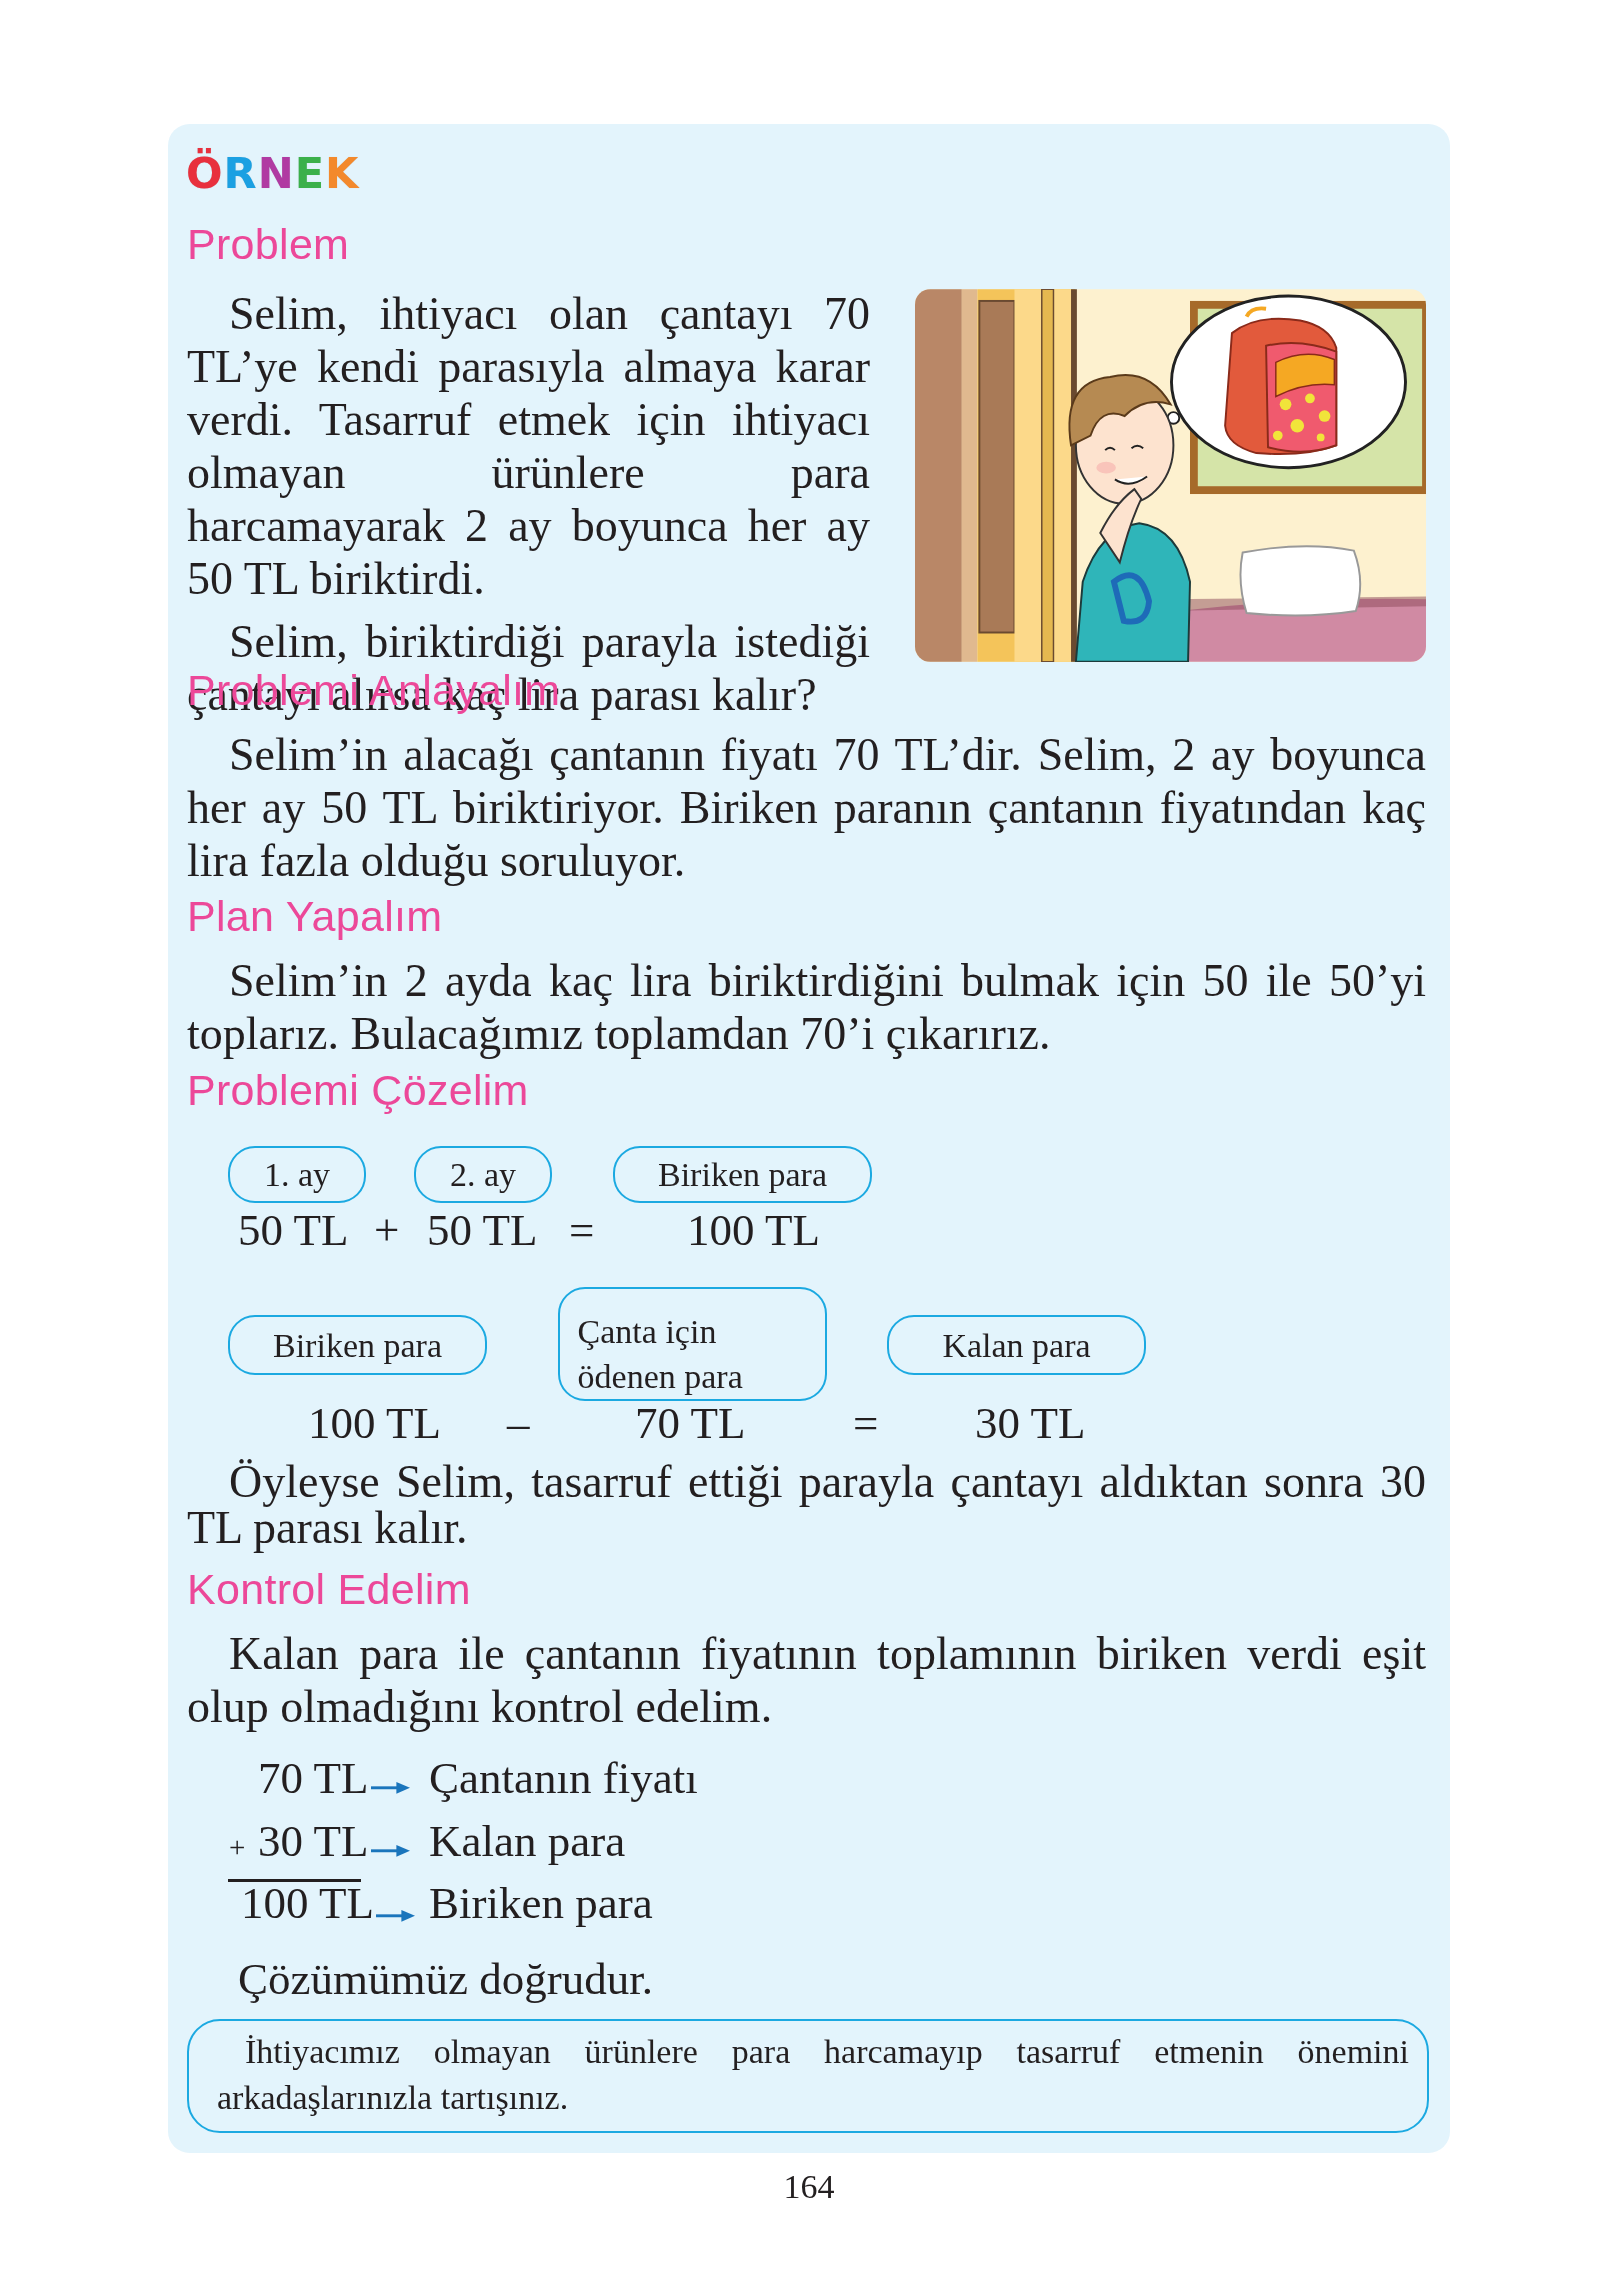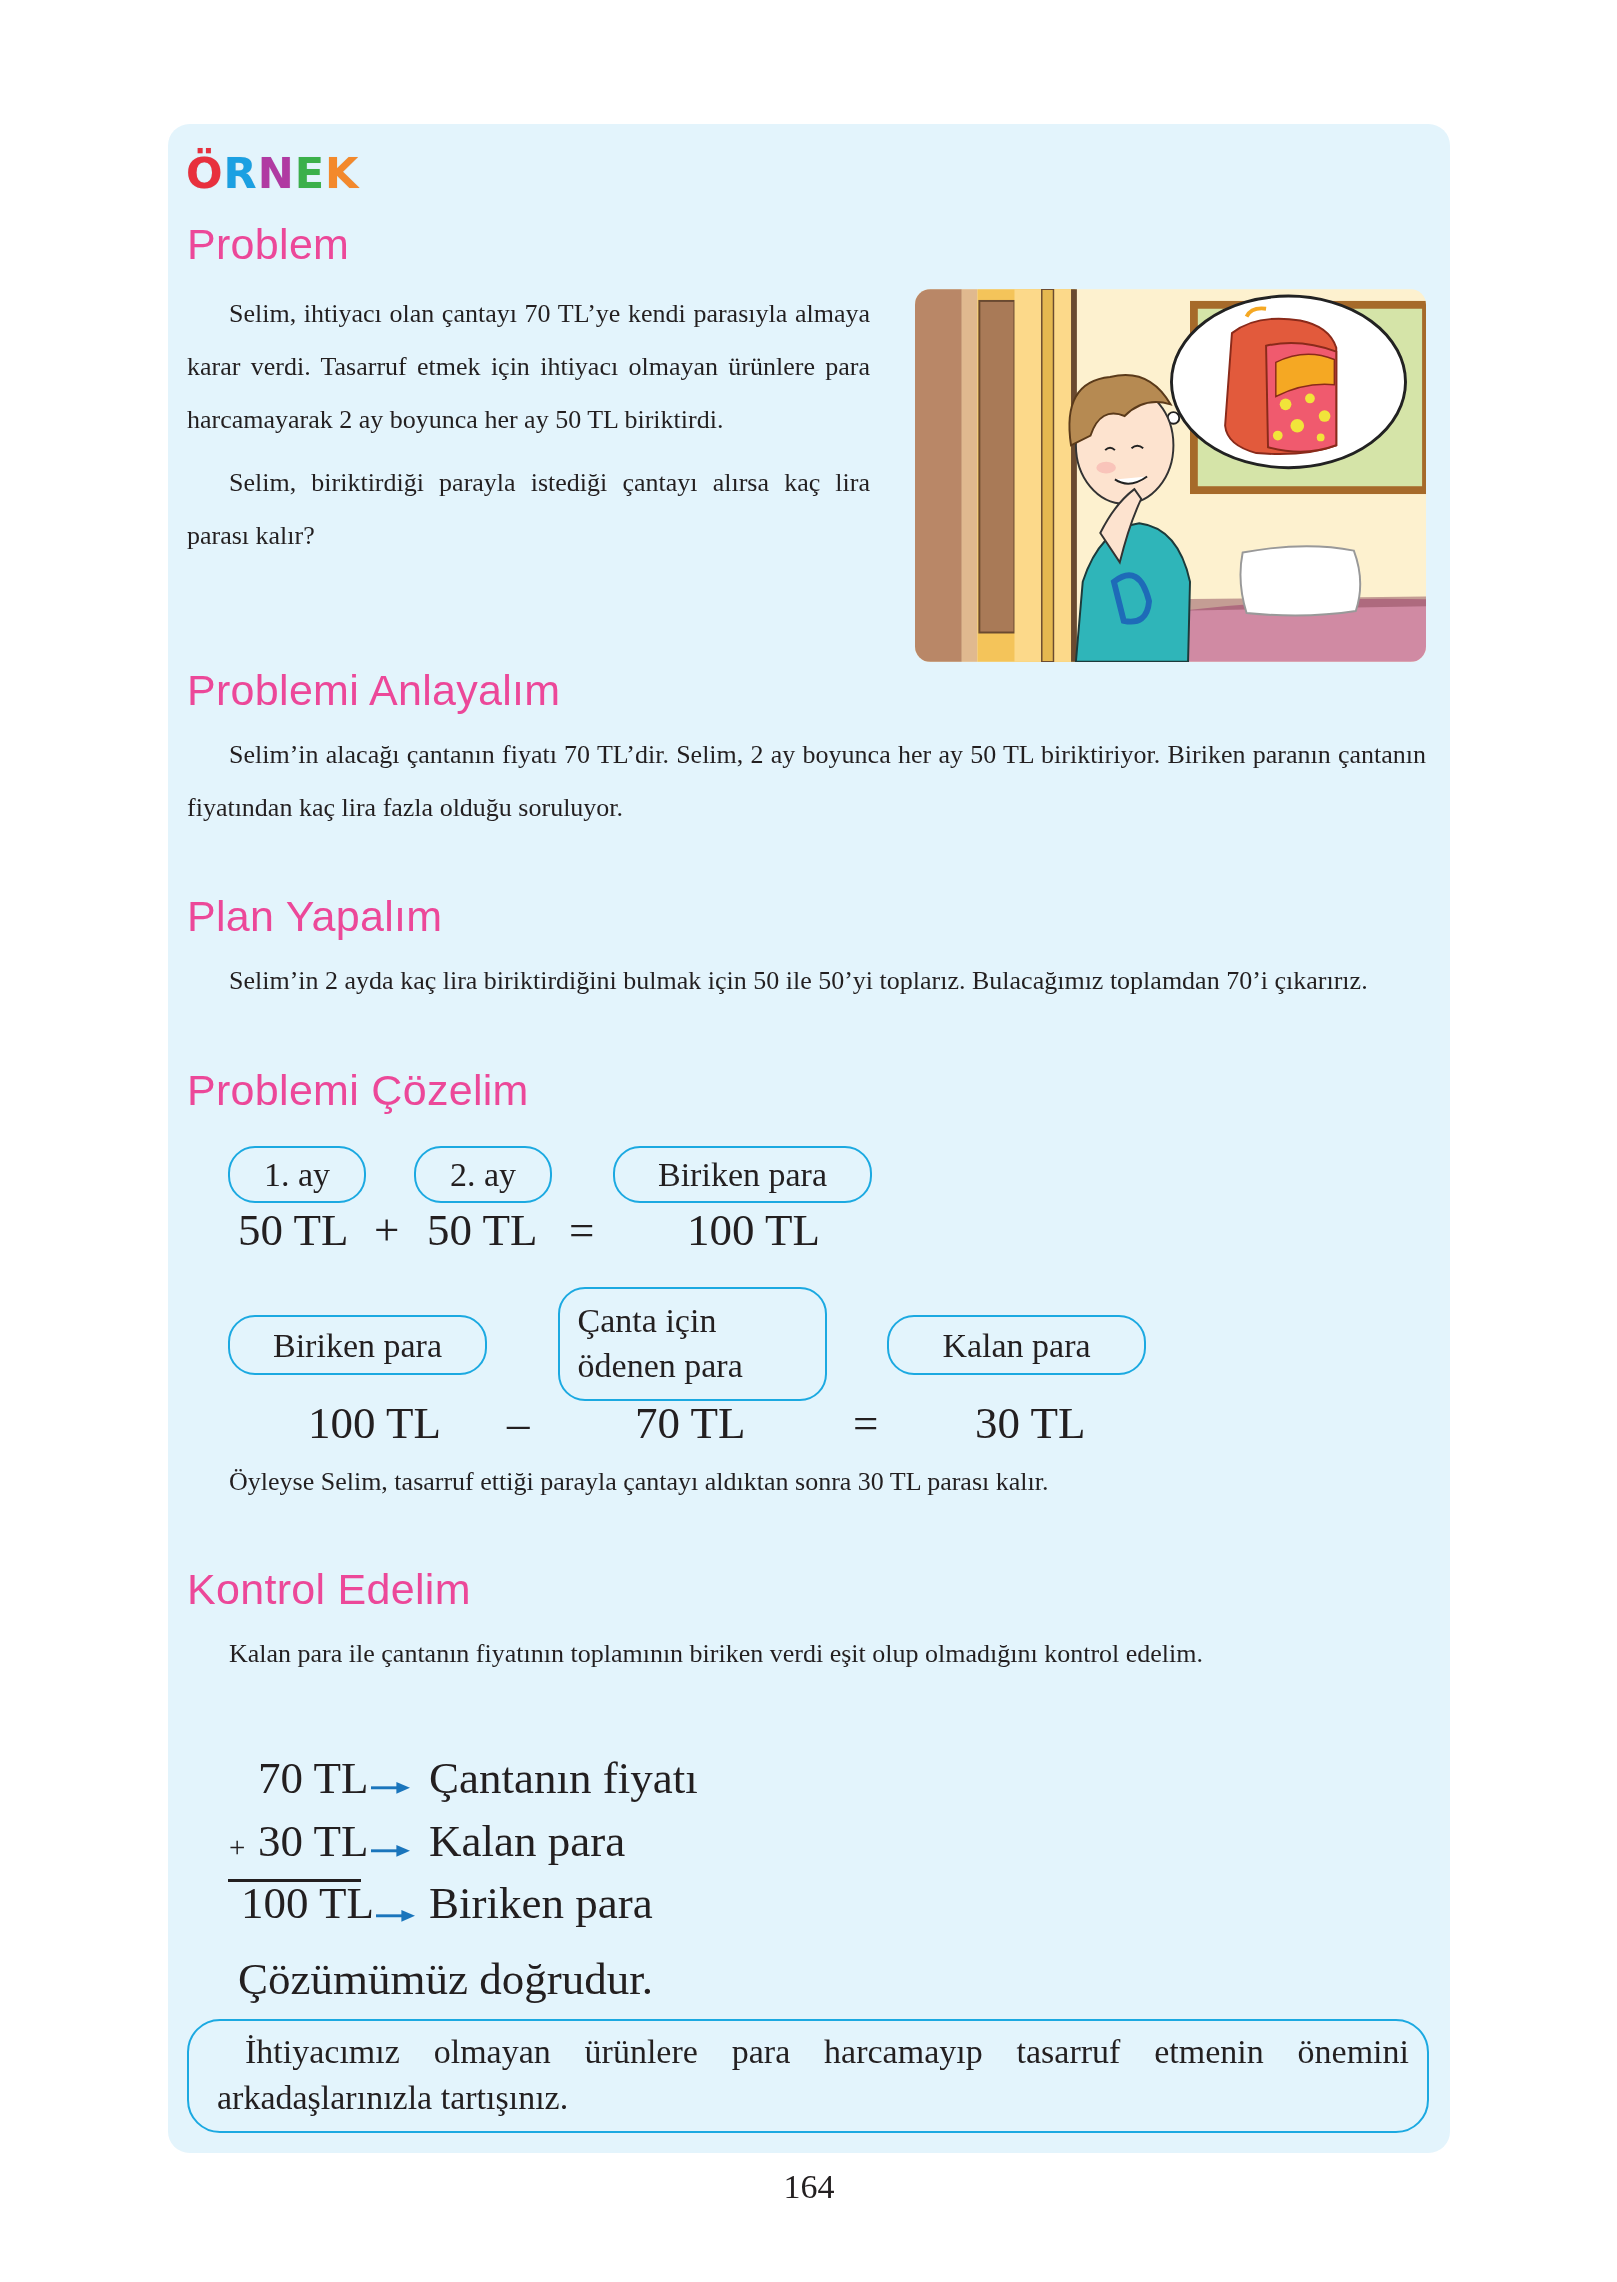--- a/index.html
+++ b/index.html
@@ -16,34 +16,34 @@
   .ornek {
     position: absolute; left: 186px; top: 146px; font-family: "DejaVu Sans", sans-serif;
     font-weight: bold; font-size: 43px; letter-spacing: 1px; line-height: 55px; text-align: center;
   }
   .ornek span { display: inline-block; text-shadow: 0 0 1px rgba(0,0,0,0.15); }
   .heading {
     position: absolute; left: 187px; font-family: "Liberation Sans", sans-serif;
     color: #ec4899; font-size: 43px; line-height: 55px; letter-spacing: 0.3px;
   }
   .para {
-    position: absolute; font-size: 26px; line-height: 53px; text-align: justify;
+    position: absolute; font-size: 46px; line-height: 53px; text-align: justify;
     text-align-last: left;
   }
   .para p { margin: 0; text-indent: 42px; }
   .illus {
     position: absolute; left: 915px; top: 289px; width: 511px; height: 373px;
     border-radius: 15.6px; overflow: hidden;
   }
   .bubble {
     position: absolute; border: 2.9px solid #1ba9e1; border-radius: 27px;
     font-size: 34px; line-height: 45px; display: flex; align-items: center;
     justify-content: center; box-sizing: border-box; background: transparent;
   }
-  .bubble.tall { justify-content: flex-start; padding-left: 17.6px; text-align: left; flex-direction: column; align-items: flex-start; }
+  .bubble.tall { justify-content: flex-end; padding-left: 17.6px; text-align: left; flex-direction: column; align-items: flex-start; }
   .val { position: absolute; font-size: 45px; line-height: 43px; white-space: nowrap; }
   .arrow { position: absolute; width: 39px; height: 15.6px; }
   .note-box {
     position: absolute; left: 187px; top: 2019px; width: 1242px; height: 114px;
     border: 2.9px solid #1ba9e1; border-radius: 33px; box-sizing: border-box;
   }
   .note-box p { margin: 0; position: absolute; left: 28px; top: 7.8px; width: 1192px; font-size: 34px; line-height: 46px; text-indent: 28px; text-align: justify; text-align-last: left; }
   .page-num { position: absolute; left: 0; width: 1618px; top: 2165px; text-align: center; font-size: 34px; line-height: 43px; }
 </style>
 </head>

